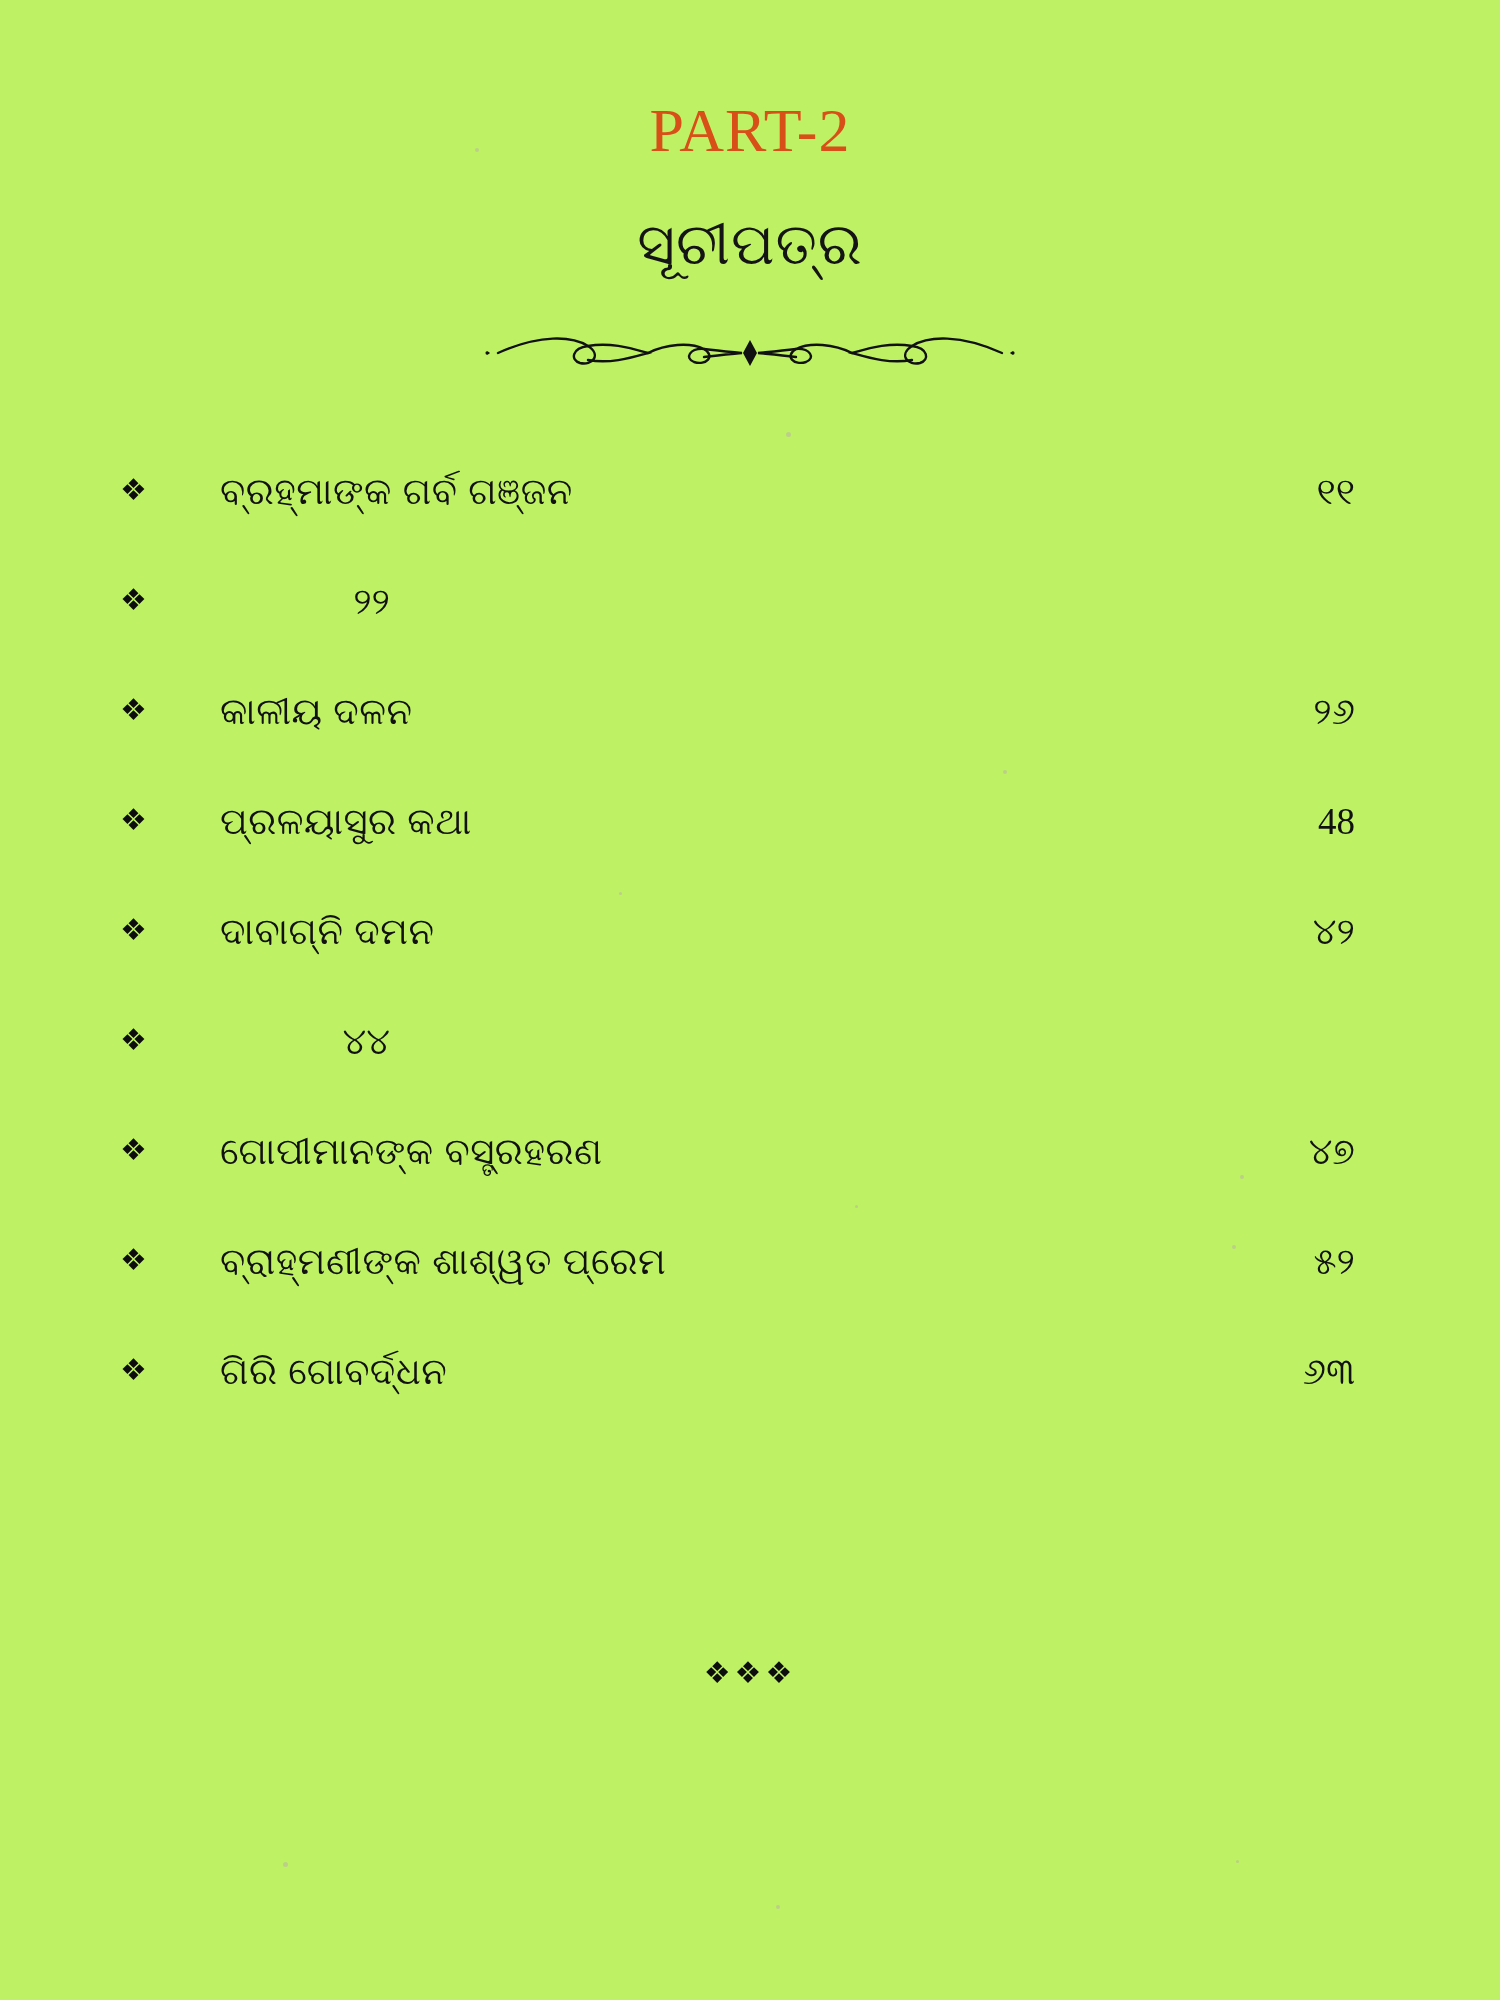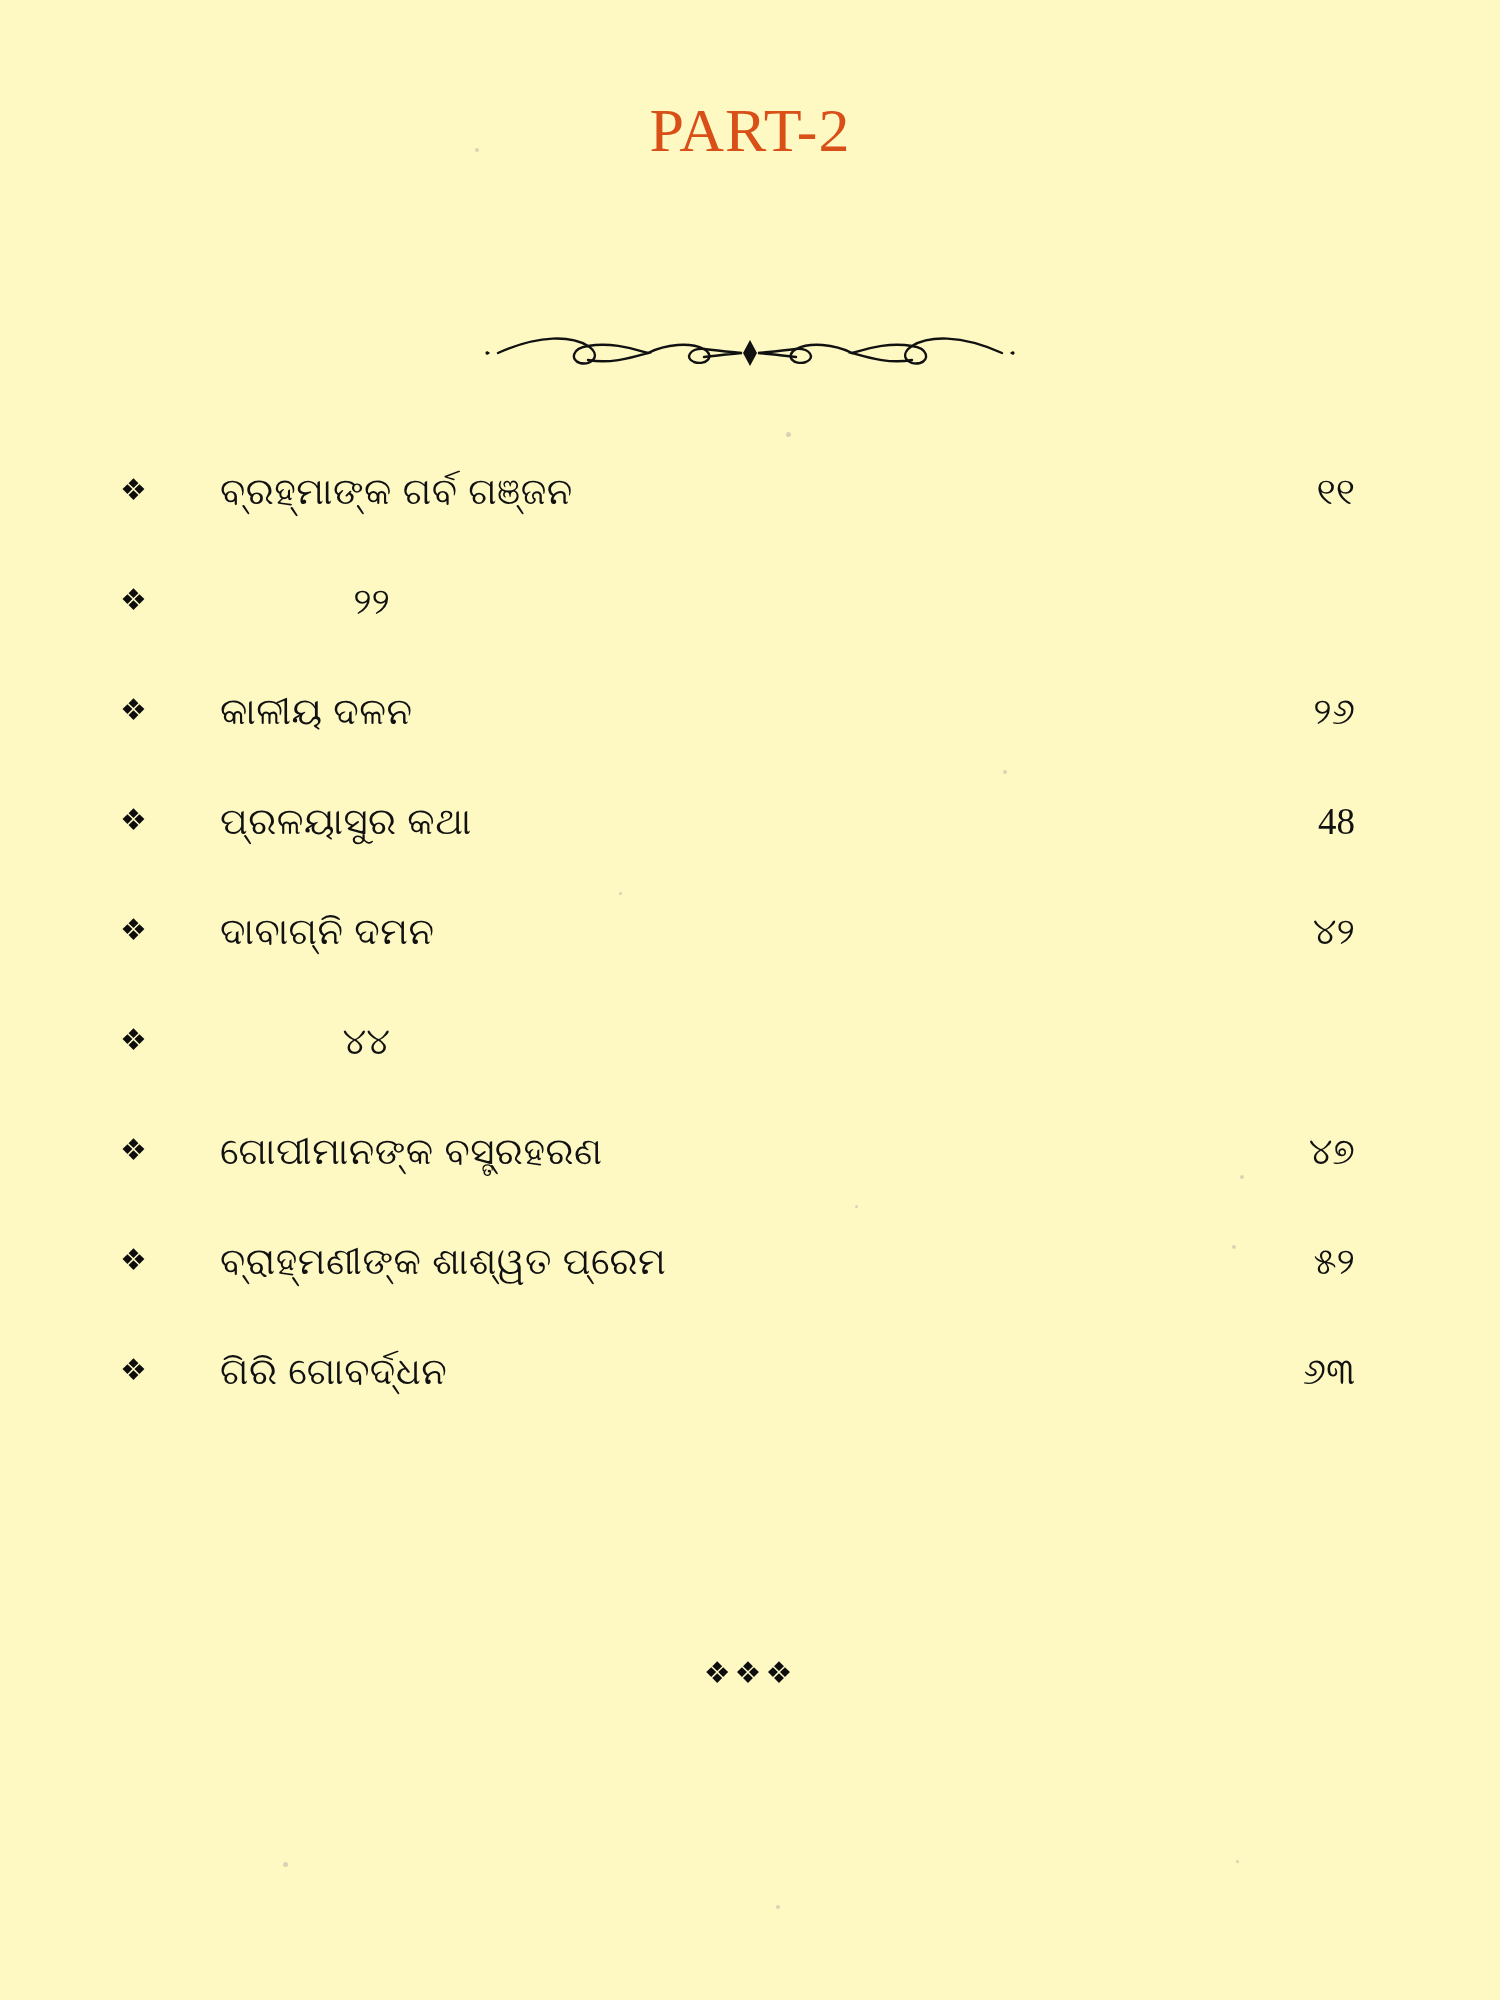--- a/index.html
+++ b/index.html
@@ -12,21 +12,21 @@
     background: #ffffff;
     font-family: "Liberation Serif", serif;
     color: #111111;
     position: relative;
     overflow: hidden;
   }
 
   .page {
     position: absolute;
     inset: 0;
-    background: #fef9c3;
+    background: #bef264;
   }
 
   
   .speck {
     position: absolute;
     background: #b9b2a8;
     border-radius: 50%;
     opacity: .55;
   }
 
@@ -130,20 +130,21 @@
   <div class="speck" style="left:1240px; top:1175px; width:4px; height:4px;"></div>
   <div class="speck" style="left:1232px; top:1245px; width:4px; height:4px;"></div>
   <div class="speck" style="left:855px; top:1205px; width:3px; height:3px;"></div>
   <div class="speck" style="left:283px; top:1862px; width:5px; height:5px;"></div>
   <div class="speck" style="left:776px; top:1905px; width:4px; height:4px;"></div>
   <div class="speck" style="left:1236px; top:1860px; width:3px; height:3px;"></div>
   <div class="speck" style="left:619px; top:892px; width:3px; height:3px;"></div>
 
   <div class="part-title">PART-2</div>
 
+  <div class="doc-title">ସୂଚୀପତ୍ର</div>
 
   <div class="divider">
     <svg width="540" height="46" viewBox="0 0 540 46" fill="none" xmlns="http://www.w3.org/2000/svg">
       <g stroke="#111111" stroke-width="2.4" fill="none" stroke-linecap="round">
         <path d="M18 23 C 60 4, 92 6, 108 16 C 122 25, 112 36, 100 33 C 90 30, 92 18, 108 16"></path>
         <path d="M108 16 C 130 12, 150 18, 168 23 C 150 28, 130 34, 108 30"></path>
         <path d="M168 23 C 186 14, 210 12, 224 19 C 236 26, 226 36, 214 32 C 204 28, 210 18, 224 19"></path>
         <path d="M224 19 C 240 21, 252 22, 262 23 C 252 24, 240 25, 224 27"></path>
         <path d="M522 23 C 480 4, 448 6, 432 16 C 418 25, 428 36, 440 33 C 450 30, 448 18, 432 16"></path>
         <path d="M432 16 C 410 12, 390 18, 372 23 C 390 28, 410 34, 432 30"></path>

